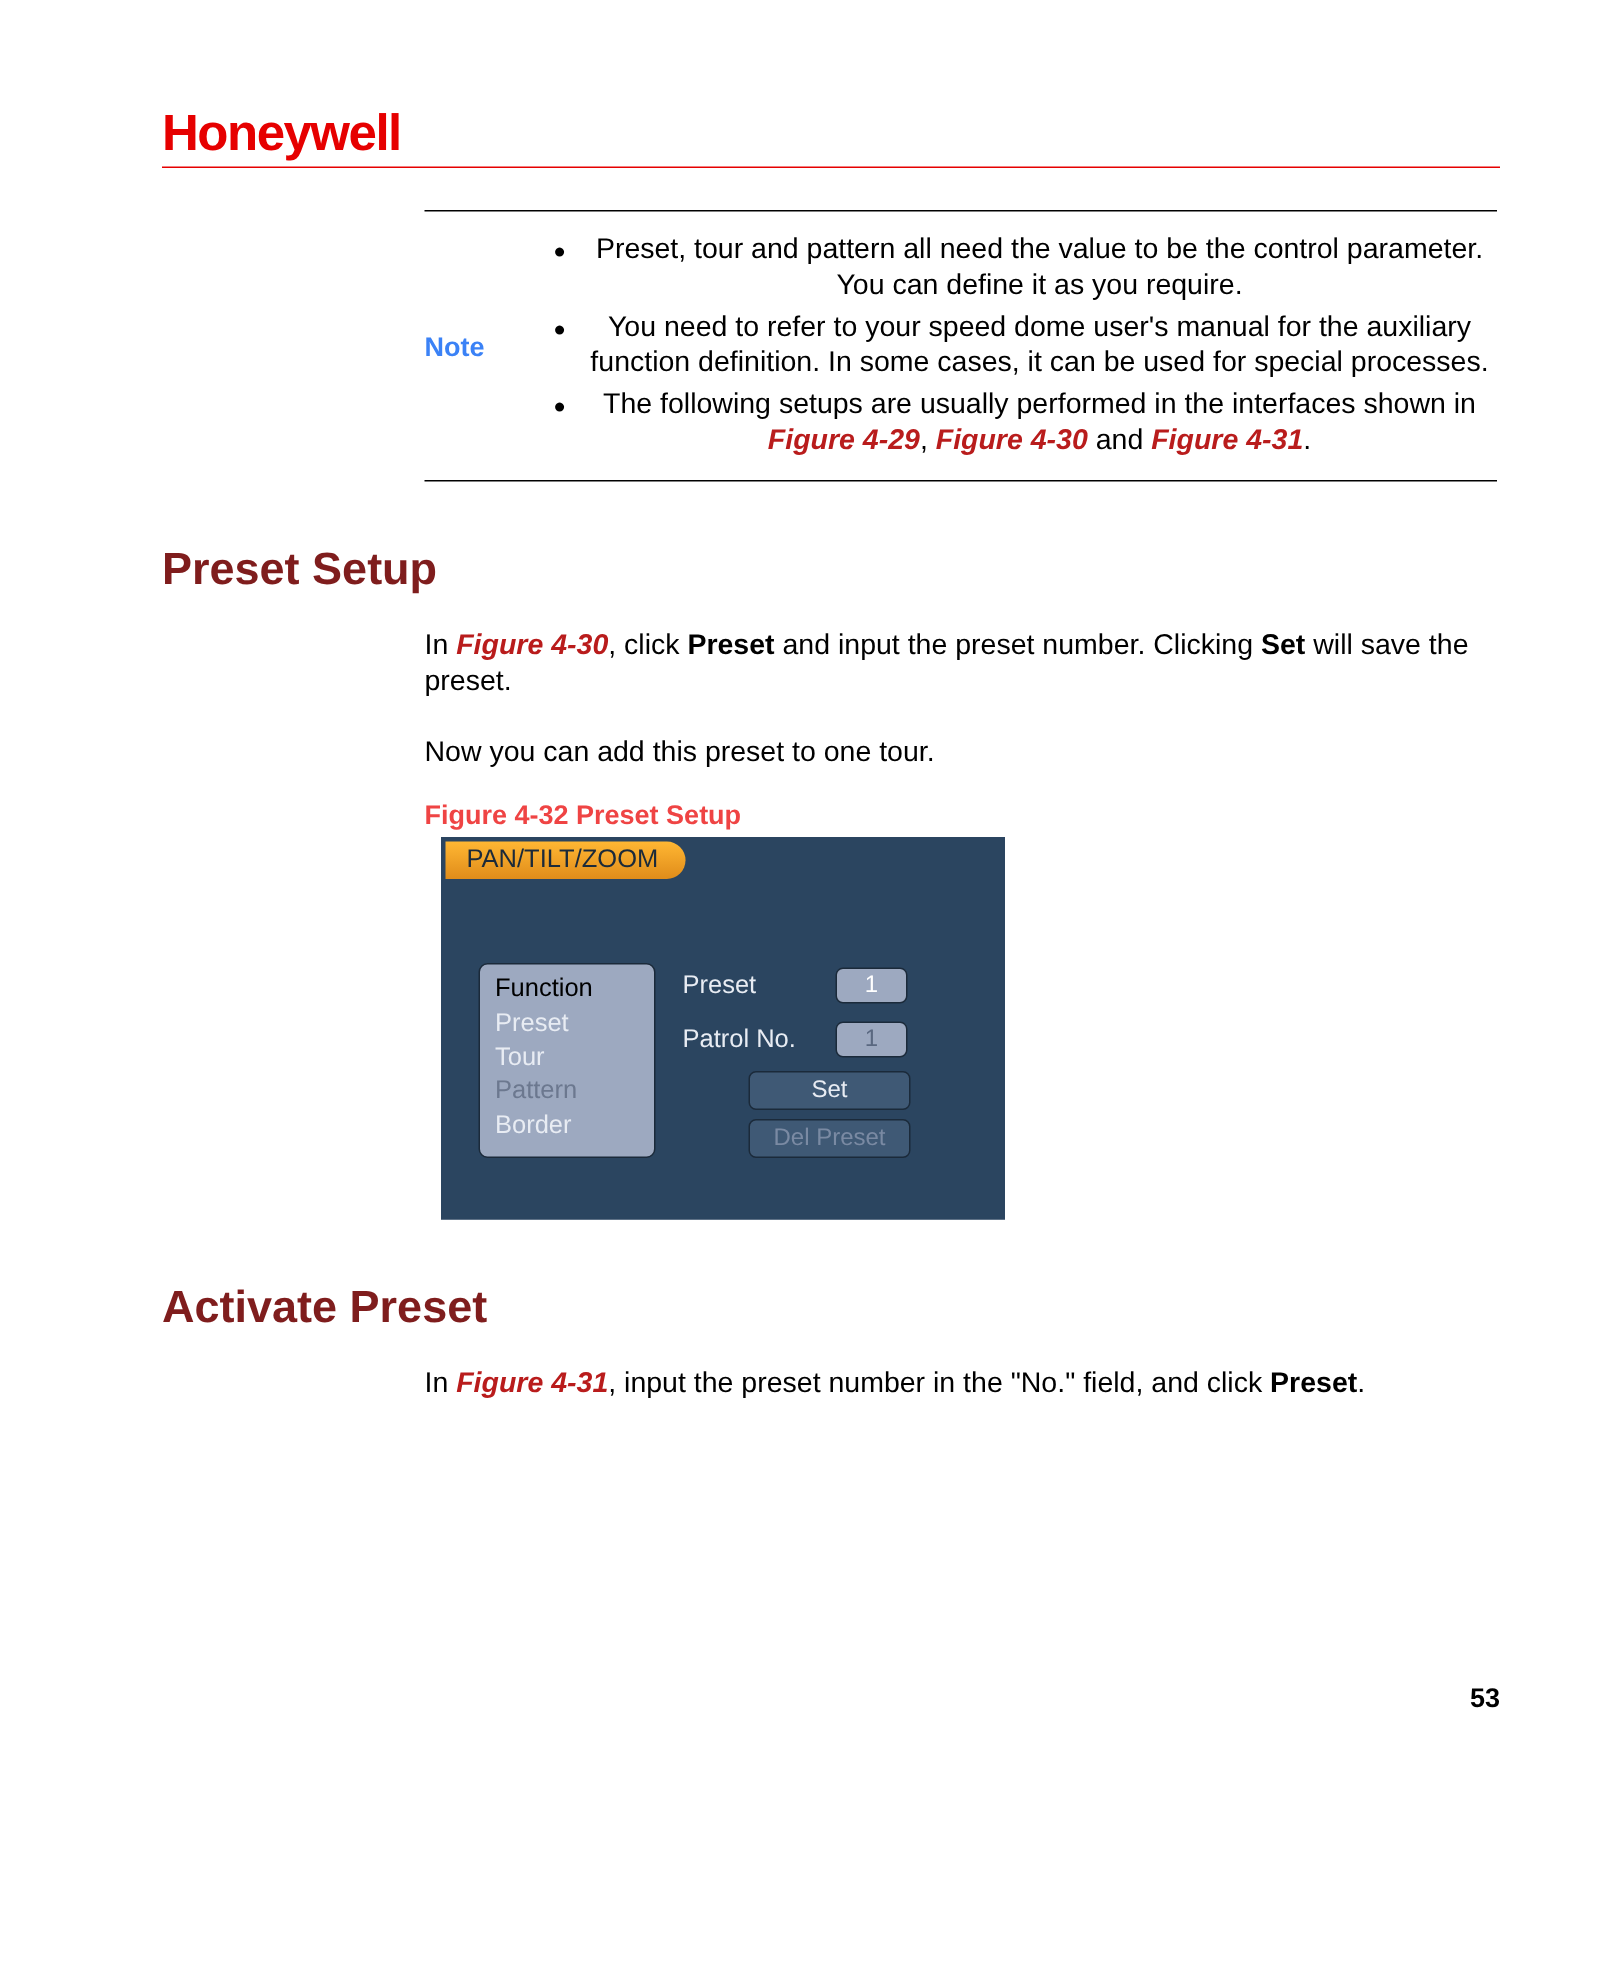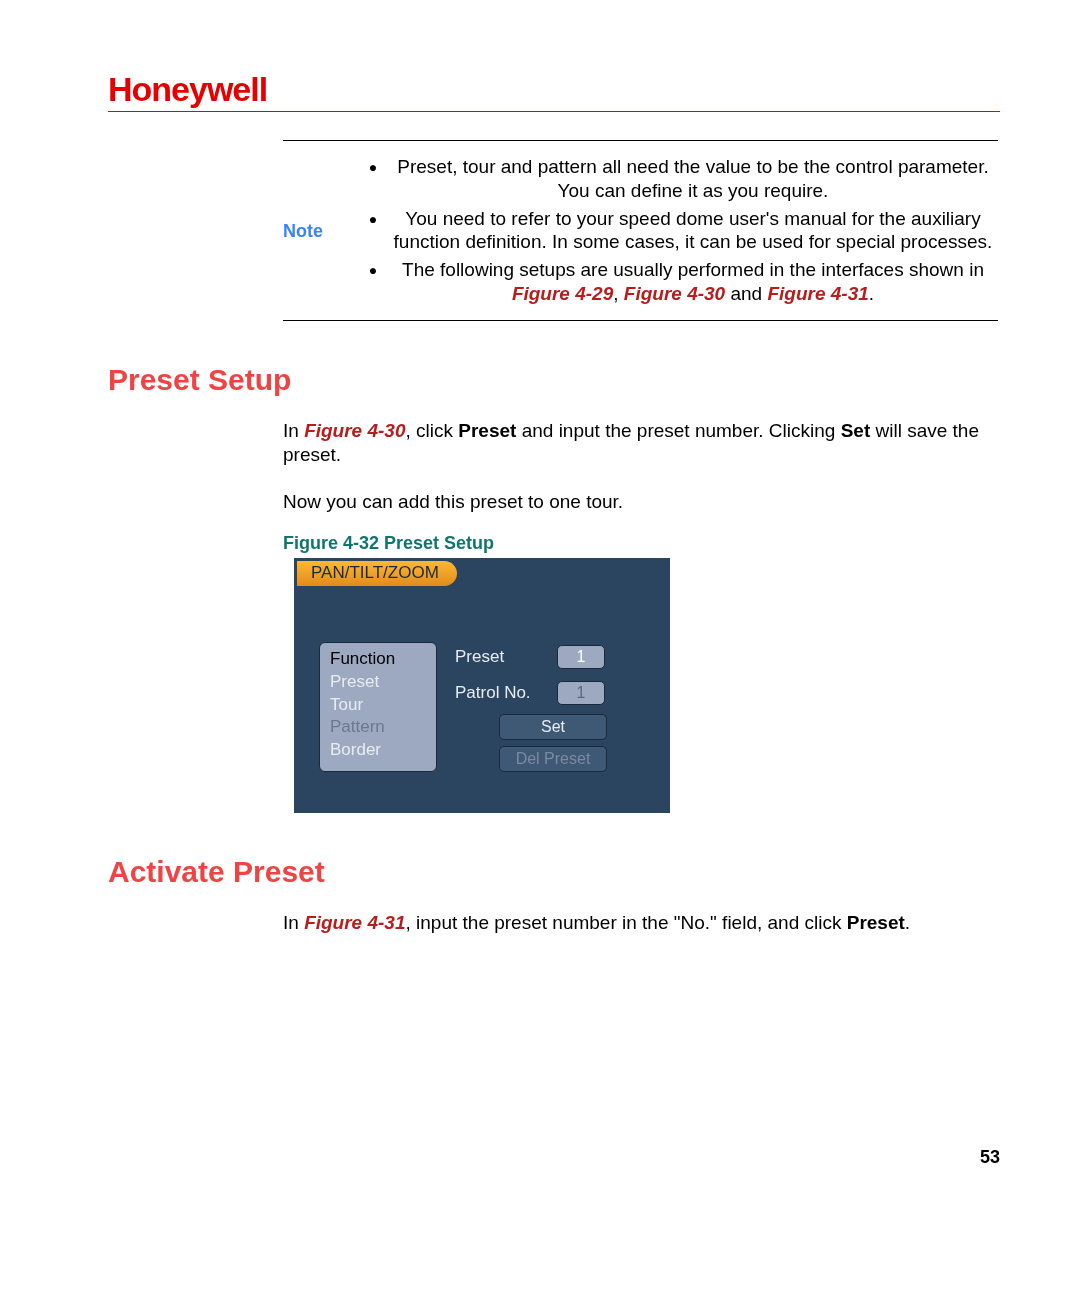--- a/index.html
+++ b/index.html
@@ -65,34 +65,34 @@
     text-align: center;
     font-size: 14px;
     line-height: 24px;
   }
   .note-list li .li-text {
     flex: 1;
     text-align: center;
   }
   .red-ref { color: #b91c1c; font-style: italic; font-weight: bold; }
   .h2 {
-    color: #ef4444;
+    color: #7f1d1d;
     font-weight: bold;
     font-size: 30px;
     margin-top: 42px;
   }
   .body-para {
     margin: 22px 0 0 175px;
     width: 715px;
     line-height: 1.3;
   }
   .body-para .bold { font-weight: bold; }
   .fig-caption {
     margin: 18px 0 4px 175px;
-    color: #0f766e;
+    color: #ef4444;
     font-weight: bold;
     font-size: 18px;
   }
   .fig-wrap {
     margin: 4px 0 0 175px;
     padding-left: 11px;
   }
   
   .ptz {
     width: 376px;
@@ -172,21 +172,21 @@
     color: #e8ecf3;
     text-align: center;
     font-size: 16px;
     line-height: 24px;
     margin-left: 44px;
   }
   .ctrl-btn.dim { color: #7a8aa3; }
   .page-number {
     position: absolute;
     right: 80px;
-    bottom: 140px;
+    bottom: 165px;
     font-size: 18px;
     font-weight: bold;
   }
 </style>
 </head>
 <body>
 
 <div class="page">
   <div class="header-logo">Honeywell</div>
   <hr class="red-rule">

